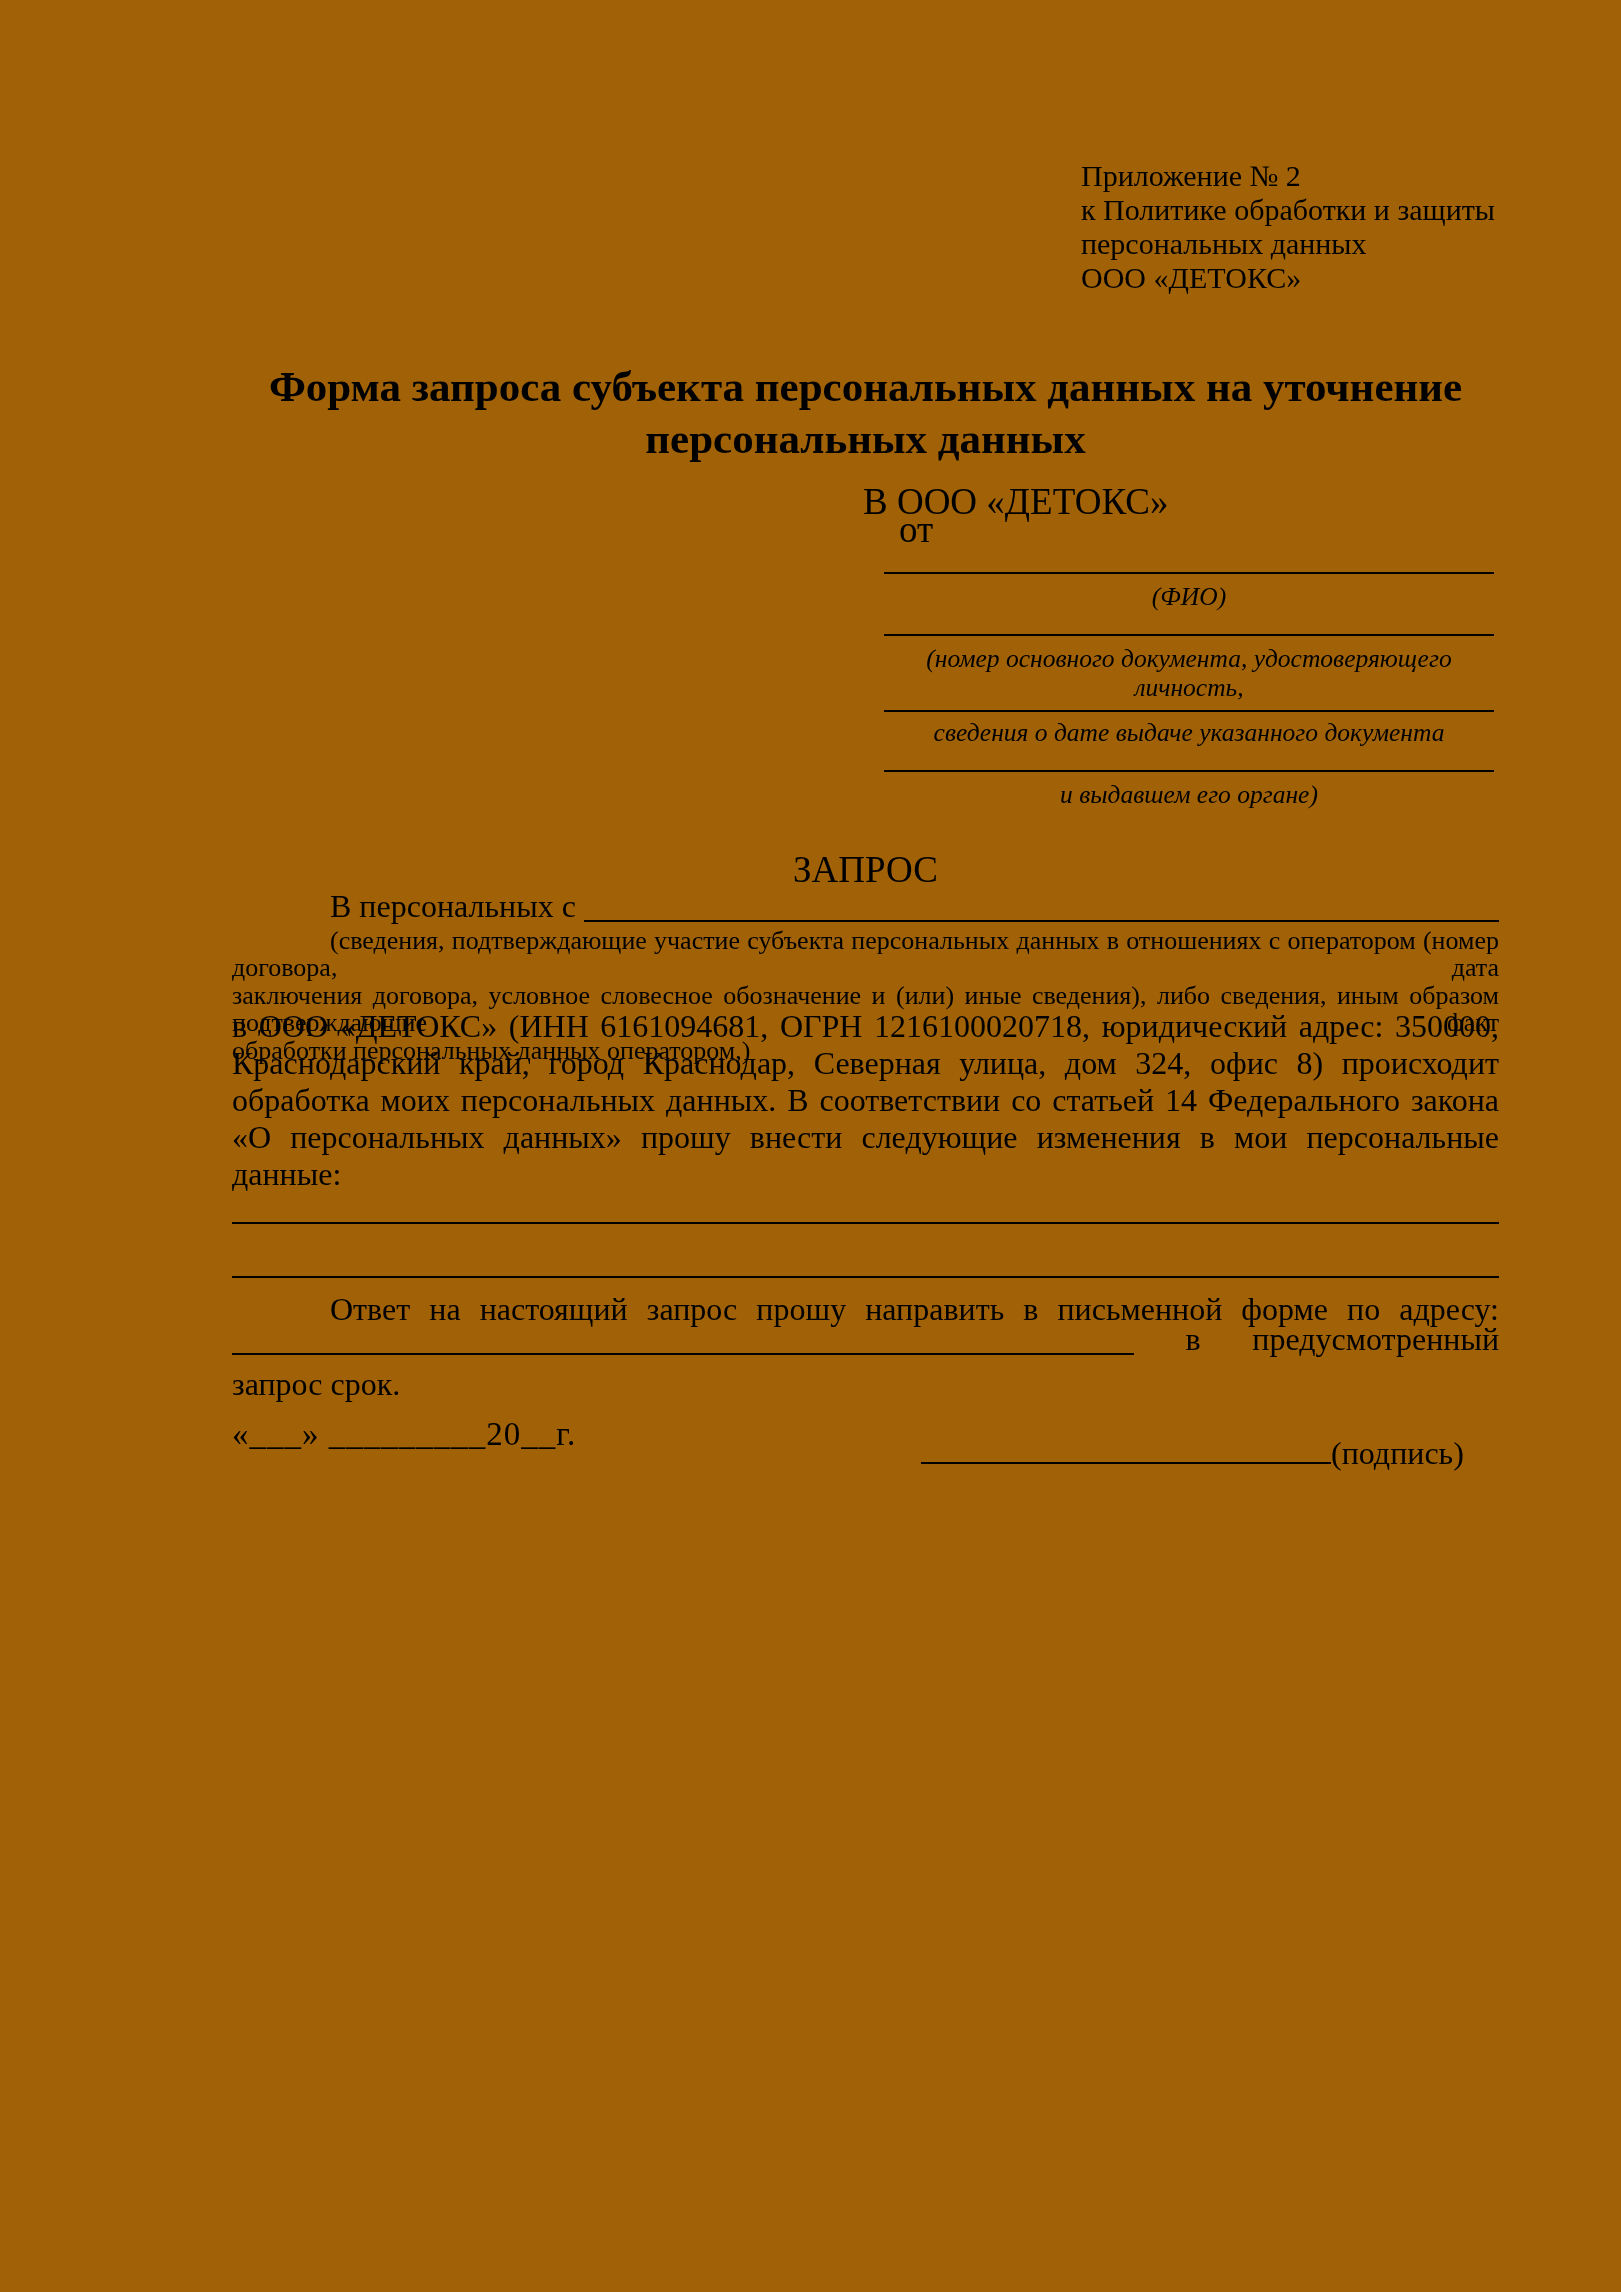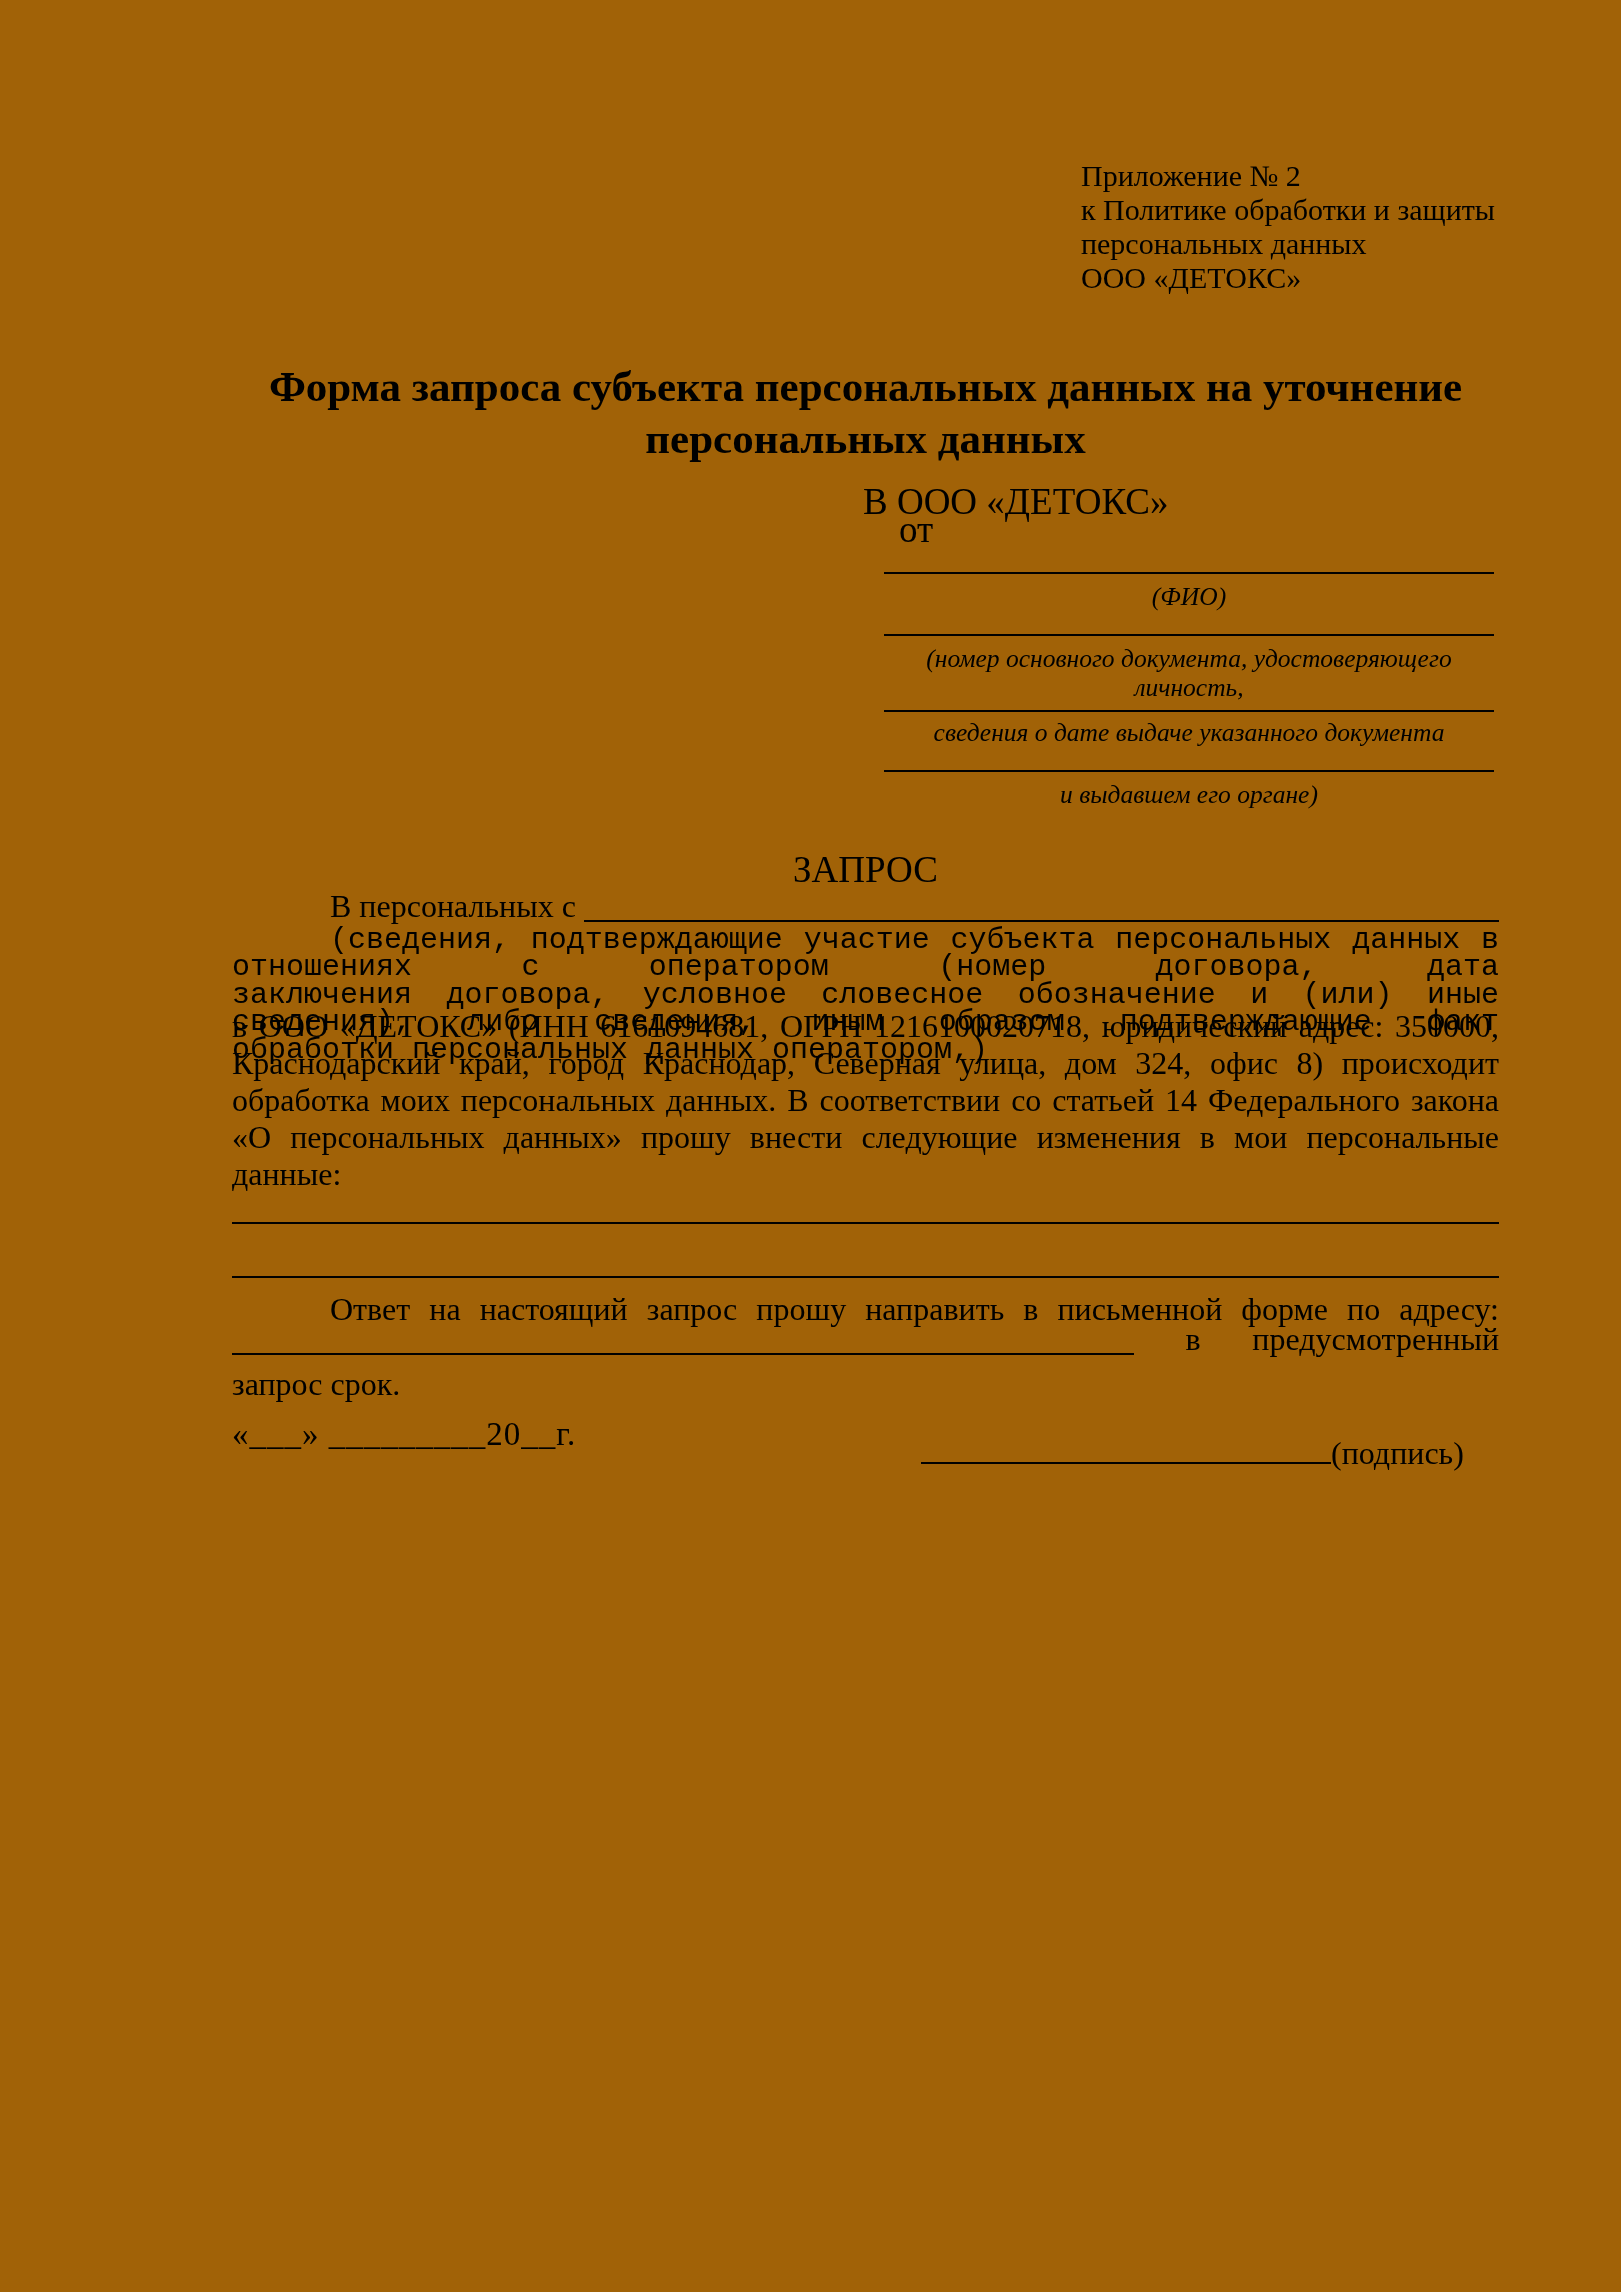--- a/index.html
+++ b/index.html
@@ -34,21 +34,21 @@
   .field-rule { left: 884px; width: 610px; height: 0; border-bottom: 2.9px solid #000; }
   .field-caption { left: 884px; width: 610px; text-align: center; font-size: 25.5px; line-height: 29px; font-style: italic; }
 
   
   .zapros { left: 232px; top: 849px; width: 1267px; text-align: center; font-size: 37px; line-height: 41px; }
 
   .sootv-row { left: 232px; top: 890px; width: 1267px; display: flex; align-items: flex-end; }
   .sootv-label { font-size: 32px; line-height: 32px; padding-left: 98px; white-space: nowrap; }
   .fill-line { flex: 1 1 auto; border-bottom: 2.9px solid #000; height: 27.4px; margin-left: 7.8px; }
 
-  .note-block { left: 232px; top: 927px; width: 1267px; font-size: 30px; line-height: 27.4px; font-family: Liberation Mono, monospace; }
+  .note-block { left: 232px; top: 927px; width: 1267px; font-size: 26px; line-height: 27.4px; }
   .note-line-just { text-align: justify; text-align-last: justify; }
   .note-indent { text-indent: 98px; }
 
   .body-block { left: 232px; top: 1008px; width: 1267px; font-size: 32px; line-height: 37px; }
   .just { text-align: justify; text-align-last: justify; }
 
   .rule-full { left: 232px; width: 1267px; height: 0; border-bottom: 2.9px solid #000; }
 
   .reply-line1 {
     left: 232px; top: 1291px; width: 1267px;

